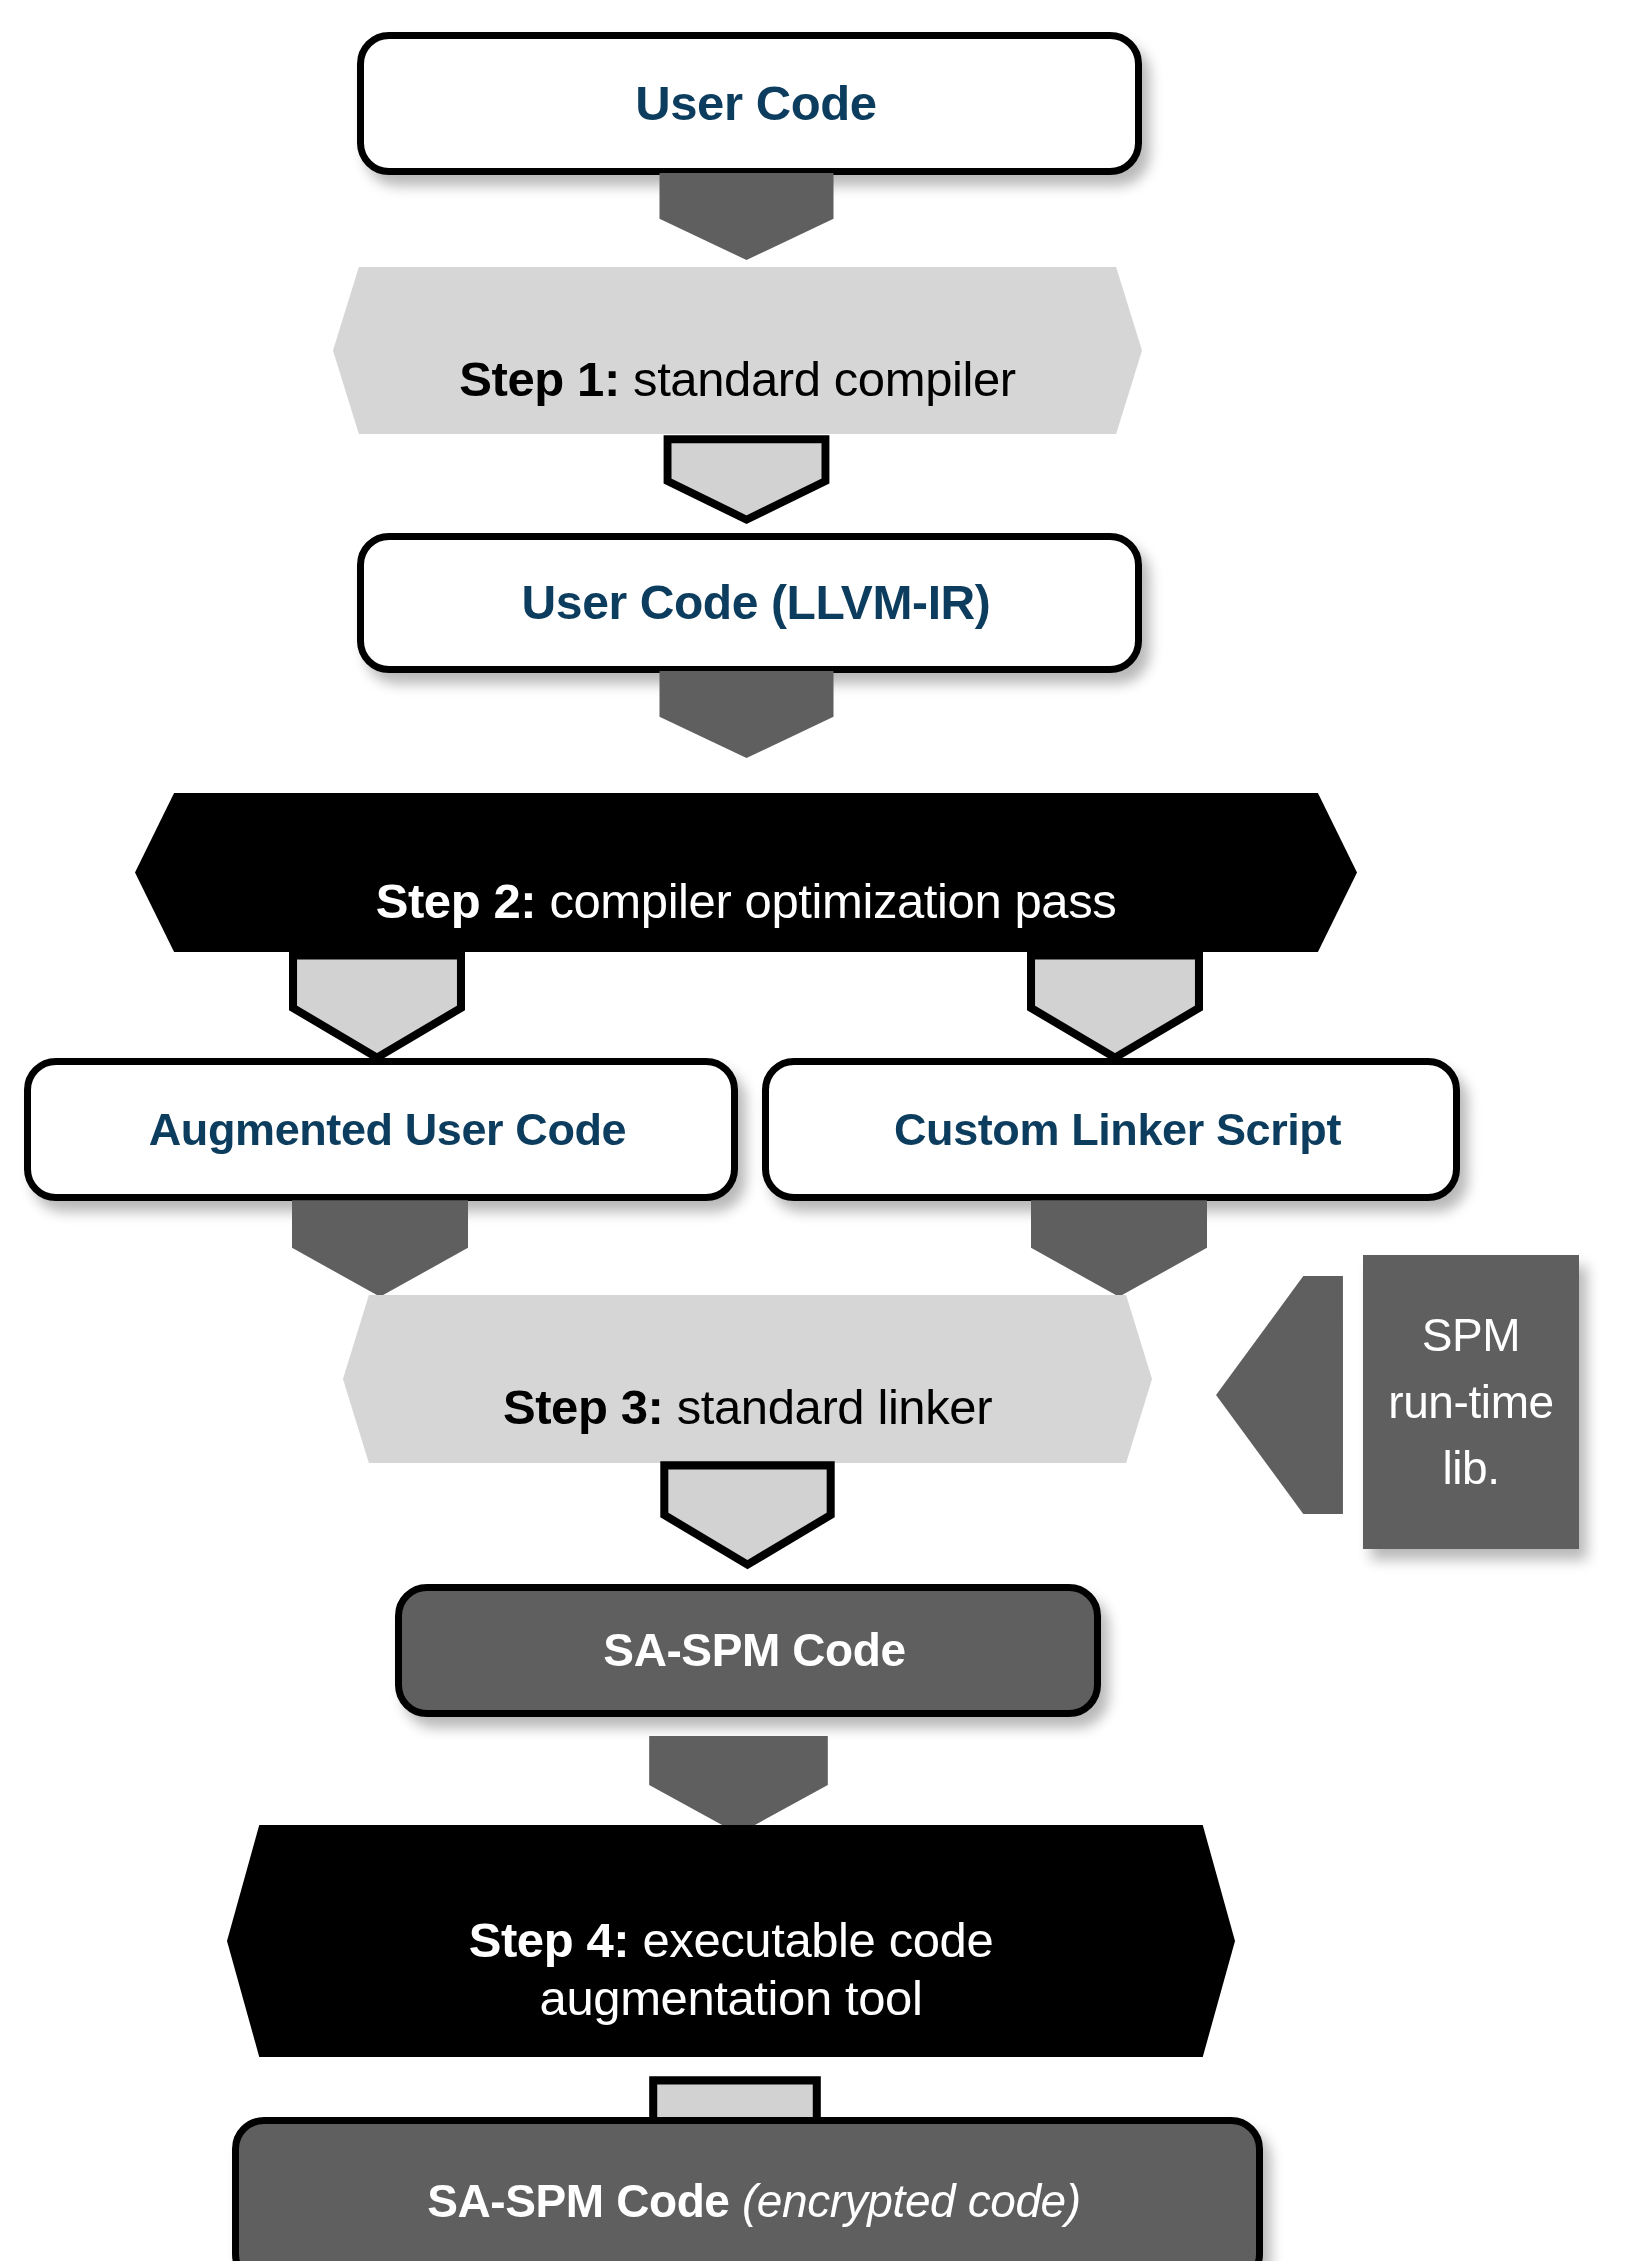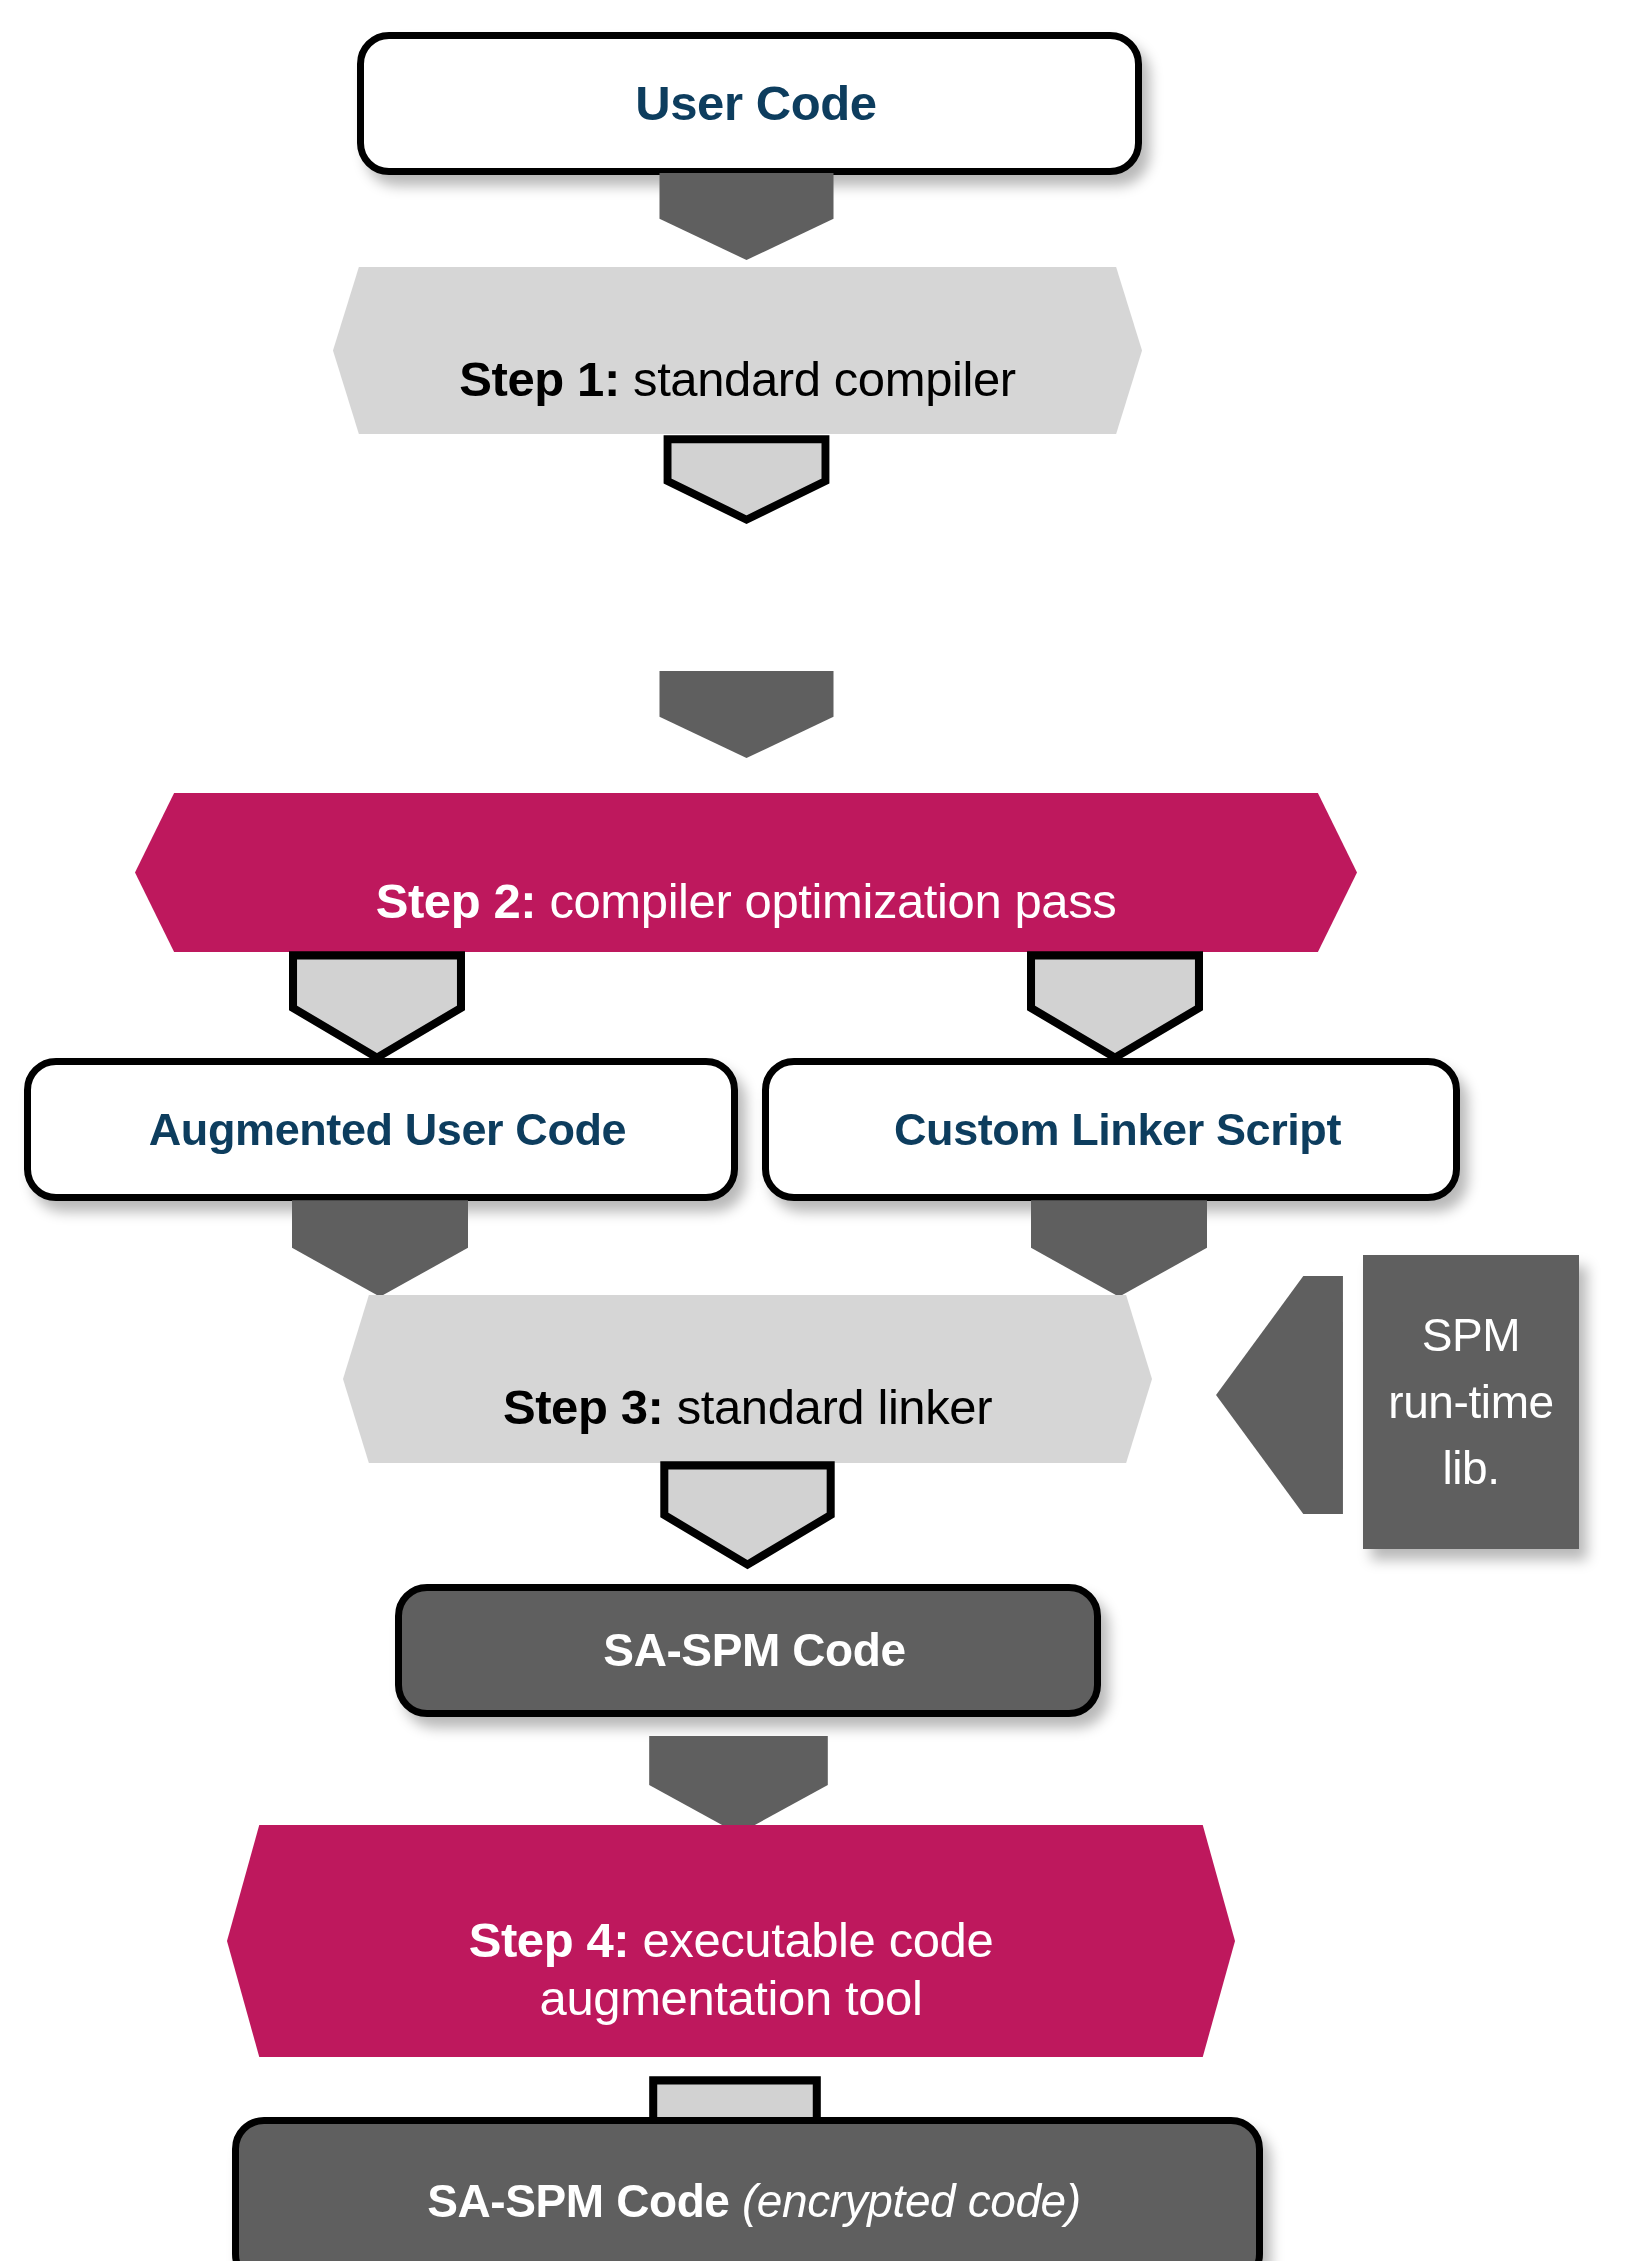--- a/index.html
+++ b/index.html
@@ -28,21 +28,21 @@
   }
   .rbox.dark{background:#5f5f5f;}
   .rbox.dark .lbl{color:#ffffff;}
 
   
   .hex{
     clip-path:polygon(0% 50%, 3.2% 0%, 96.8% 0%, 100% 50%, 96.8% 100%, 3.2% 100%);
     filter:drop-shadow(8px 11px 10.3px rgba(0,0,0,0.27));
   }
   .hex.light{background:#d6d6d6;}
-  .hex.dark{background:#be185d;}
+  .hex.dark{background:#000000;}
   .hex .lbl{line-height:1.18;letter-spacing:-0.4px;}
   .hex.light .lbl{color:#000000;}
   .hex.dark .lbl{color:#ffffff;}
   .stepnum{font-weight:bold;}
   .steprest{font-weight:normal;}
 
   
   .plainbox{
     background:#5f5f5f;
     box-shadow:8px 11px 12.7px rgba(0,0,0,0.28);
@@ -79,20 +79,23 @@
       <span class="stepnum">Step 1:</span><span class="steprest"> standard compiler</span>
     </span>
   </div>
 
   <div class="arrow" style="left:659px;top:435px;">
     <svg width="175" height="89" viewBox="-6 -6 232 124">
       <polygon points="0,0 220,0 220,58 110,112 0,58" fill="#d2d2d2" stroke="#000000" stroke-width="11"></polygon>
     </svg>
   </div>
 
+  <div class="node rbox" style="left:357px;top:533px;width:785px;height:140px;">
+    <span class="lbl" style="font-size:48px;">User Code (LLVM-IR)</span>
+  </div>
 
   <div class="arrow" style="left:659px;top:671px;">
     <svg width="175" height="87" viewBox="0 0 220 110">
       <polygon points="0,0 220,0 220,58 110,110 0,58" fill="#5f5f5f"></polygon>
     </svg>
   </div>
 
   <div class="node hex dark" style="left:135px;top:793px;width:1222px;height:159px;">
     <span class="lbl" style="font-size:49px;">
       <span class="stepnum">Step 2:</span><span class="steprest"> compiler optimization pass</span>

